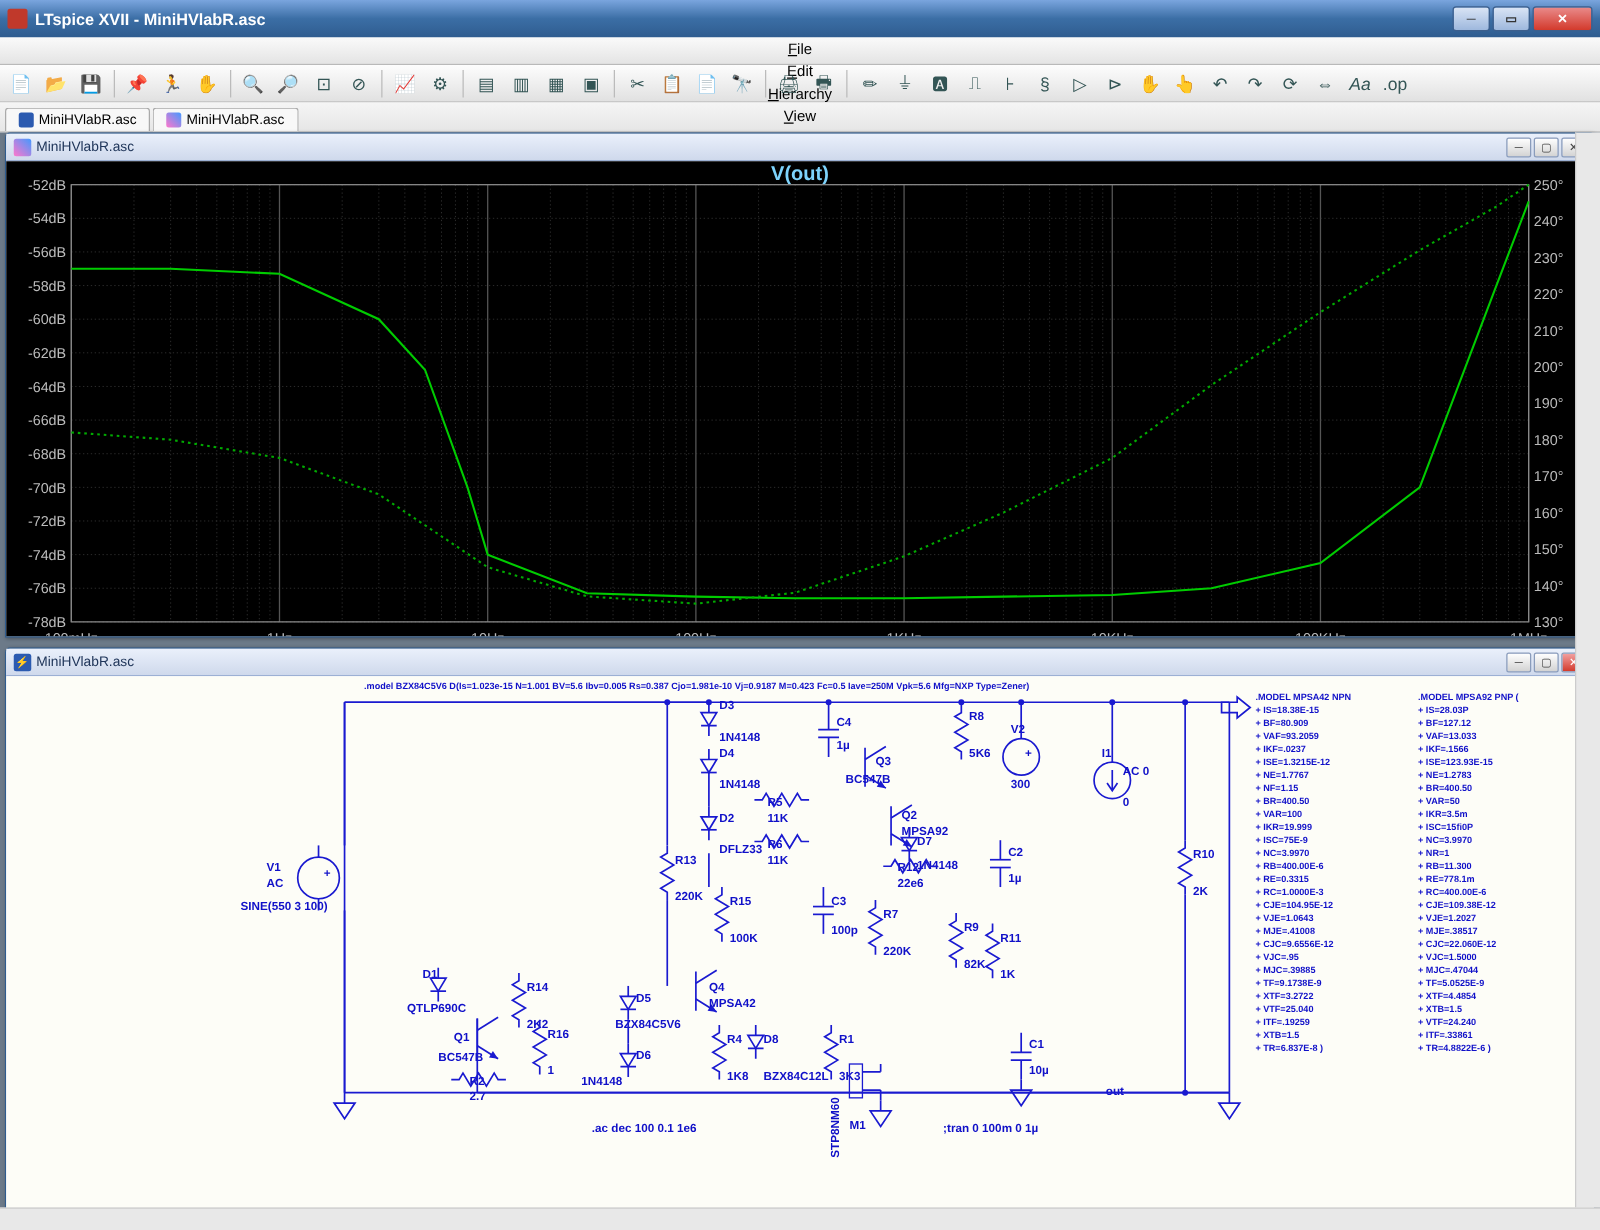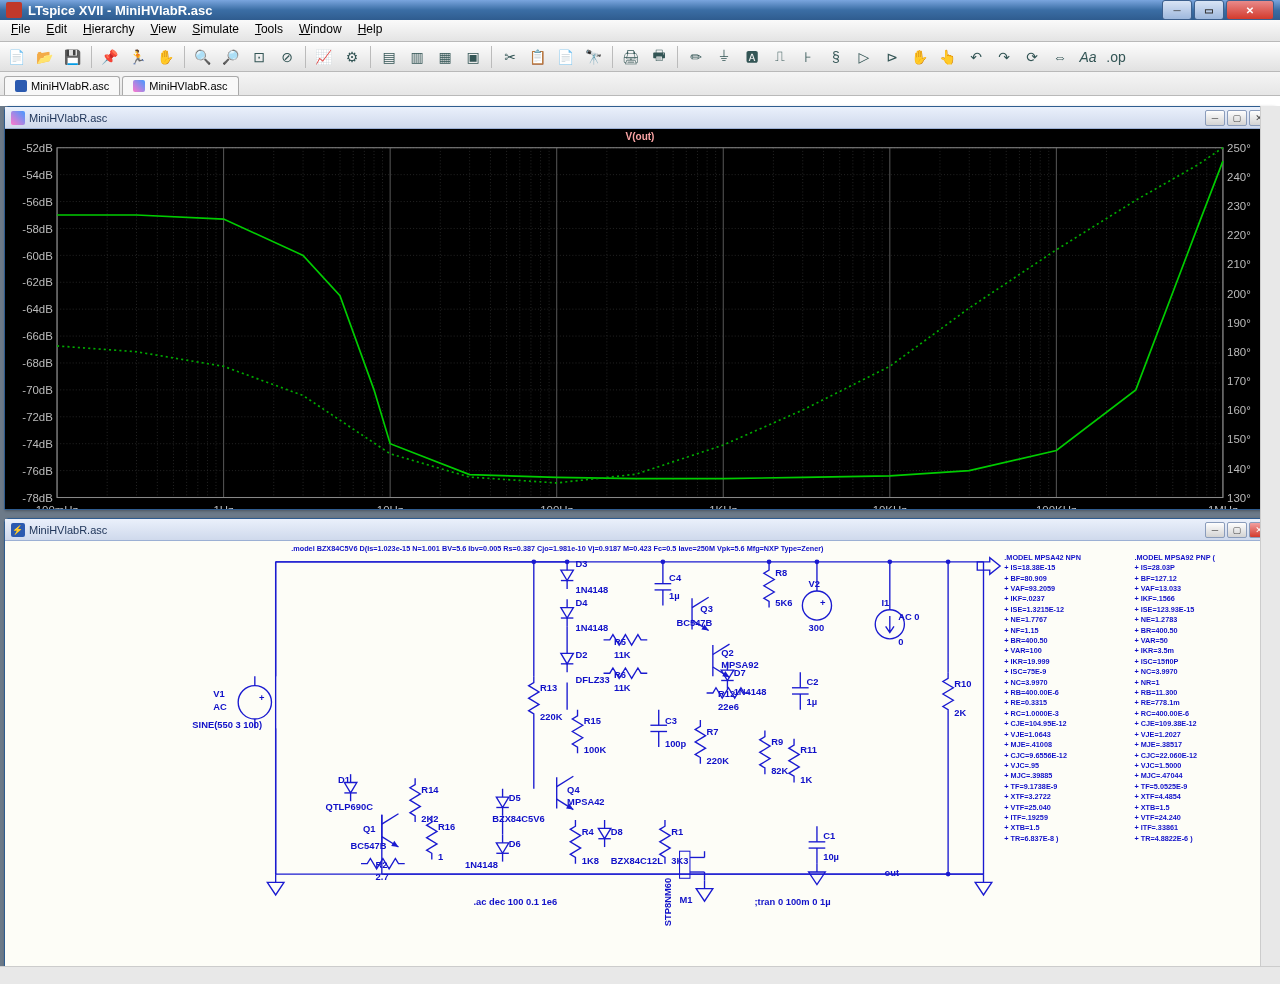--- a/index.html
+++ b/index.html
@@ -1,25 +1,25 @@
 <!DOCTYPE html>
 <html><head>
 <meta charset="utf-8">
 <style>
   * { margin:0; padding:0; box-sizing:border-box; font-family:Tahoma,Arial,sans-serif; }
   body { width:1280px; height:984px; background:#fff; overflow:hidden; }
   
-  .titlebar { height:20px; background:linear-gradient(to bottom,#7aa5de 0%,#3b6ea5 50%,#2f5c8f 100%); display:flex; align-items:center; color:#fff; font-size:13px; font-weight:bold; padding:1px 6px; }
+  .titlebar { height:30px; background:linear-gradient(to bottom,#7aa5de 0%,#3b6ea5 50%,#2f5c8f 100%); display:flex; align-items:center; color:#fff; font-size:13px; font-weight:bold; padding:1px 6px; }
   .titlebar .icon { width:16px; height:16px; background:#c0392b; margin-right:6px; border-radius:2px; }
   .titlebar .spacer { flex:1; }
   .winbtns { display:flex; gap:2px; }
   .winbtn { width:30px; height:20px; background:linear-gradient(to bottom,#d9e4f5,#9eb8dd); border:1px solid #3c5f8d; border-radius:3px; display:flex; align-items:center; justify-content:center; font-size:10px; cursor:pointer; color:#333; }
   .winbtn.close { width:48px; background:linear-gradient(to bottom,#e98a8a,#d33a2c); color:#fff; }
   
-  .menubar { height:22px; background:linear-gradient(to bottom,#fafafa,#e4e4e4); border-bottom:1px solid #b9b9b9; display:flex; align-items:flex-start; padding:0 3px; font-size:12px; }
+  .menubar { height:22px; background:linear-gradient(to bottom,#fafafa,#e4e4e4); border-bottom:1px solid #b9b9b9; display:flex; align-items:center; padding:0 3px; font-size:12px;flex-direction:column; }
   .menuitem { padding:2px 8px; cursor:pointer; }
   .menuitem .ul { text-decoration:underline; }
   
   .toolbar { height:30px; background:linear-gradient(to bottom,#fdfdfd,#e1e1e1); border-bottom:1px solid #b9b9b9; display:flex; align-items:center; padding:0 4px; gap:2px; overflow:hidden; }
   .toolbtn { width:26px; height:24px; border:1px solid transparent; display:flex; align-items:center; justify-content:center; font-size:14px; cursor:pointer; color:#355; }
   .tsep { width:1px; height:22px; background:#bbb; margin:0 3px; }
   
   .doctabs { height:24px; background:linear-gradient(to bottom,#f5f5f5,#e6e6e6); border-bottom:1px solid #b9b9b9; display:flex; align-items:flex-end; padding-left:4px; gap:2px; font-size:11px; }
   .tab { padding:3px 10px; background:#f8f8f8; border:1px solid #aaa; border-bottom:none; border-radius:3px 3px 0 0; display:flex; align-items:center; gap:4px; cursor:pointer; }
   .tab .tabicon { width:12px; height:12px; display:inline-block; }
@@ -27,21 +27,21 @@
   .client { position:absolute; top:106px; bottom:0; left:0; right:0; background:#6c7a89; padding:6px; }
   .subwin { background:#fff; border:1px solid #2f5c8f; border-radius:4px 4px 0 0; position:absolute; display:flex; flex-direction:column; box-shadow:1px 1px 3px rgba(0,0,0,.3); }
   .subwin.plot { top:0; left:4px; right:4px; height:404px; }
   .subwin.schem { top:412px; left:4px; right:4px; bottom:4px; }
   .subtitle { height:22px; background:linear-gradient(to bottom,#eaf0fb,#cfd9ec); border-bottom:1px solid #9cb0d4; display:flex; align-items:center; padding:0 6px; font-size:11px; color:#20365a; }
   .subtitle .spacer { flex:1; }
   .subtitle .sbtn { width:20px; height:16px; background:linear-gradient(to bottom,#fefefe,#d3d3d3); border:1px solid #8a9cbb; margin-left:2px; display:flex; align-items:center; justify-content:center; font-size:9px; cursor:pointer; border-radius:2px; color:#444; }
   .subtitle .sbtn.red { background:linear-gradient(to bottom,#f2a0a0,#d33a2c); color:#fff; }
   
   .plotbody { flex:1; background:#000; position:relative; overflow:hidden; }
-  .plotbody .tracelabel { position:absolute; top:2px; left:50%; transform:translateX(-50%); color:#fca5a5; font-weight:bold; font-size:10px; font-family:Arial; cursor:pointer; }
+  .plotbody .tracelabel { position:absolute; top:2px; left:50%; transform:translateX(-50%); color:#7dd3fc; font-weight:bold; font-size:16px; font-family:Arial; cursor:pointer; }
   .plotbody svg { position:absolute; inset:0; }
   
   .schembody { flex:1; position:relative; background:#fdfdf7; overflow:hidden;font-weight:bold; }
   .schembody svg { position:absolute; inset:0; }
   .schemtxt { font-family:Arial; font-size:9px; fill:#1010c8; }
   .schemtxtsm { font-family:Arial; font-size:7px; fill:#1010c8; }
   
   .scrollareaV { width:20px; background:#e8e8e8; border-left:1px solid #ccc; }
   .scrollareaH { height:18px; background:#e8e8e8; border-top:1px solid #ccc; }
 </style>

